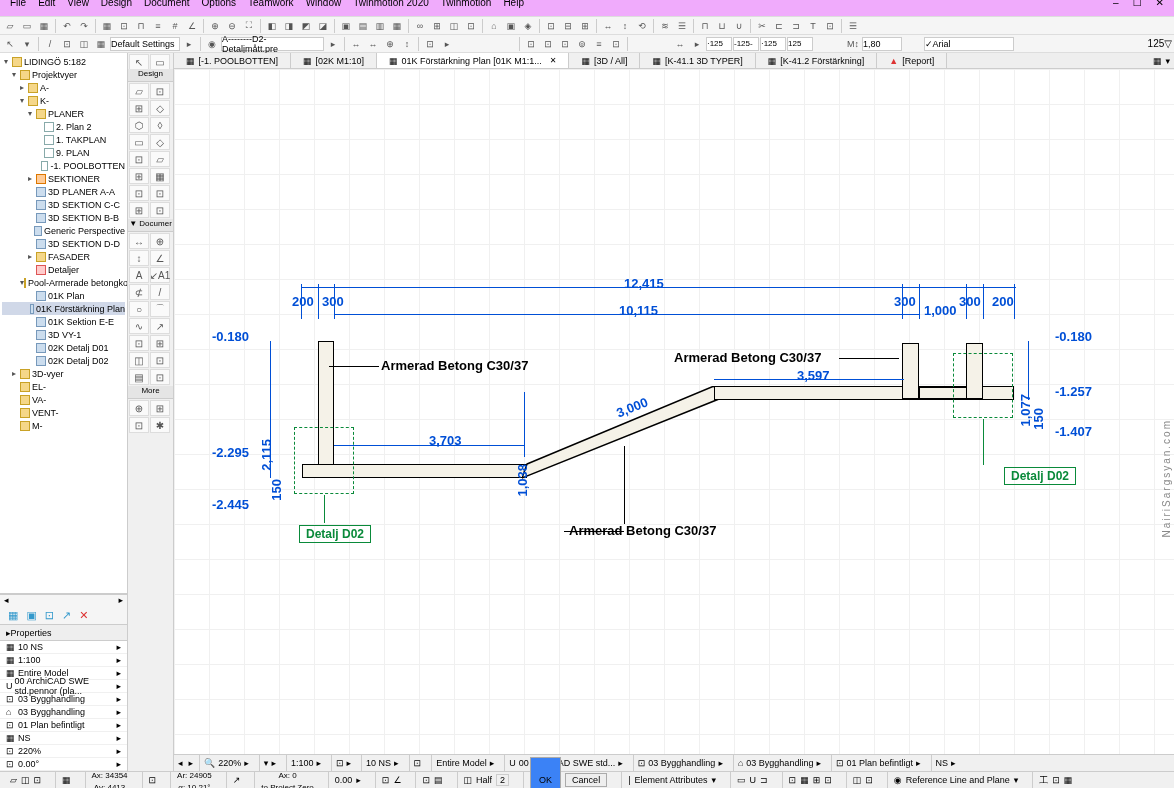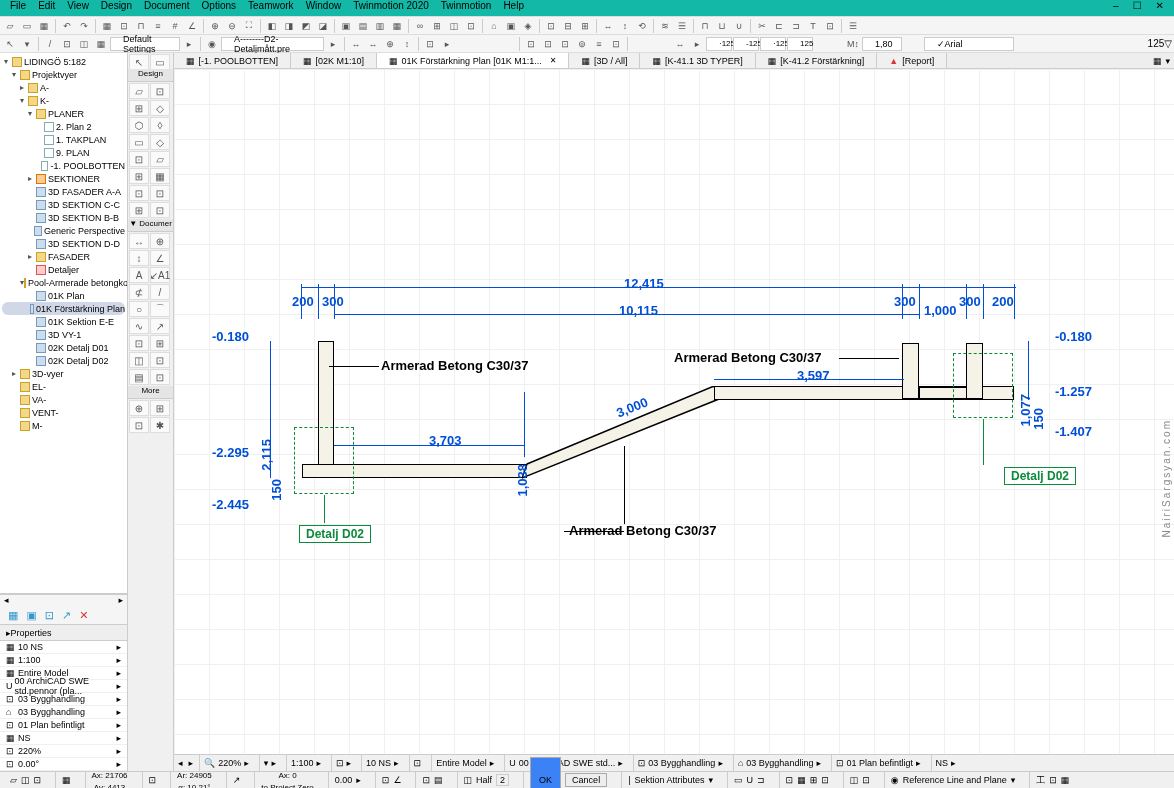--- a/index.html
+++ b/index.html
@@ -1,41 +1,41 @@
 <!DOCTYPE html>
 <html><head>
 <meta charset="utf-8">
 <style>
 * { margin: 0; padding: 0; box-sizing: border-box; font-family: Tahoma, Arial, sans-serif; }
 body { width: 1174px; height: 788px; background: #f0f0f0; overflow: hidden; font-size: 10px; }
 
 
-.menubar { height: 17px; background: #14b8a6; display: flex; align-items: flex-start; padding: 0 4px; border-bottom: 1px solid #ddd; }
+.menubar { height: 17px; background: #f0abfc; display: flex; align-items: flex-end; padding: 8px 4px; border-bottom: 1px solid #ddd; }
 .menubar span { padding: 0 6px; cursor: default; }
 .window-controls { margin-left: auto; display: flex; gap: 2px; font-size: 10px; }
 
 
 .toolbar-row { height: 18px; background: #f5f5f5; border-bottom: 1px solid #ddd; display: flex; align-items: center; gap: 1px; padding: 0 2px; }
 .toolbar-row .tb-btn { width: 16px; height: 16px; display: inline-flex; align-items: center; justify-content: center; border: 1px solid transparent; font-size: 9px; color: #555; }
 .toolbar-row .sep { width: 1px; height: 14px; background: #ccc; margin: 0 2px; }
-.toolbar-row .tb-text { font-size: 9px; padding: 0 12px; border: 1px solid #ccc; background: #fff; height: 14px; display: inline-flex; align-items: center; }
+.toolbar-row .tb-text { font-size: 9px; padding: 0 0; border: 1px solid #ccc; background: #fff; height: 14px; display: inline-flex; align-items: center; }
 
 
 .main { display: flex; height: calc(788px - 17px - 36px - 17px); }
 
 
 .left-panel { width: 128px; background: #fff; border-right: 1px solid #ccc; display: flex; flex-direction: column; }
 .tree { flex: 1; overflow: auto; padding: 2px; font-size: 9px; }
 .tree-item { display: flex; align-items: center; height: 13px; padding-left: 2px; white-space: nowrap; }
 .tree-item.l0 { padding-left: 2px; }
 .tree-item.l1 { padding-left: 10px; }
 .tree-item.l2 { padding-left: 18px; }
 .tree-item.l3 { padding-left: 26px; }
 .tree-item.l4 { padding-left: 34px; }
-.tree-item.sel { background: #d0d8e8; border-radius: 6px; }
+.tree-item.sel { background: #d0d8e8; }
 .tree-toggle { width: 8px; display: inline-block; font-size: 8px; color: #555; }
 .tree-icon { width: 10px; height: 10px; margin-right: 2px; display: inline-block; }
 .folder-icon { background: #f5d789; border: 1px solid #c9a227; }
 .page-icon { background: #fff; border: 1px solid #8aa; }
 .view-icon { background: #cde; border: 1px solid #79b; }
 
 .left-bottom { border-top: 1px solid #ccc; }
 .left-actions { height: 18px; display: flex; align-items: center; gap: 8px; padding: 0 8px; background: #f5f5f5; }
 .left-actions span { font-size: 11px; }
 .prop-header { height: 17px; background: #eee; border-top: 1px solid #ccc; border-bottom: 1px solid #ccc; display: flex; align-items: center; padding: 0 6px; font-size: 9px; }
@@ -274,21 +274,21 @@
           <span>-1. POOLBOTTEN</span>
         </div>
       <div class="tree-item l3">
           <span class="tree-toggle">▸</span>
           <span class="tree-icon folder-icon" style="background:#fc9;border-color:#d70"></span>
           <span>SEKTIONER</span>
         </div>
       <div class="tree-item l3">
           <span class="tree-toggle"></span>
           <span class="tree-icon view-icon"></span>
-          <span>3D FASADER A-A</span>
+          <span>3D PLANER A-A</span>
         </div>
       <div class="tree-item l3">
           <span class="tree-toggle"></span>
           <span class="tree-icon view-icon"></span>
           <span>3D SEKTION C-C</span>
         </div>
       <div class="tree-item l3">
           <span class="tree-toggle"></span>
           <span class="tree-icon view-icon"></span>
           <span>3D SEKTION B-B</span>
@@ -659,21 +659,21 @@
 <div class="status-bar">
   <div class="seg">
     <span>▱</span>
     <span>◫</span>
     <span>⊡</span>
   </div>
   <div class="seg">
       <span>▦</span>
     </div>
   <div class="seg" style="flex-direction:column;line-height:8px;font-size:8px">
-    <span>Ax: 21706</span>
+    <span>Ax: 34354</span>
     <span>Ay: 4413</span>
   </div>
   <div class="seg">
       <span>⊡</span>
     </div>
   <div class="seg" style="flex-direction:column;line-height:8px;font-size:8px">
     <span>Ar: 24905</span>
     <span>α: 10.21°</span>
   </div>
   <div class="seg">
@@ -697,21 +697,21 @@
     </div>
   <div class="seg">
       <span>◫</span>
       <span>Half</span>
       <span style="border:1px solid #ccc;padding:0 3px">2</span>
     </div>
   <div class="seg">
     <span style="border:1px solid #aaa;padding:17px 8px;background:#3b82f6">OK</span>
     <span style="border:1px solid #aaa;padding:1px 6px;background:#eee">Cancel</span>
   </div>
-  <div class="seg">| <span>Sektion Attributes</span> ▾</div>
+  <div class="seg">| <span>Element Attributes</span> ▾</div>
   <div class="seg">
       <span>▭</span>
       <span>U</span>
       <span>⊐</span>
     </div>
   <div class="seg">
       <span>⊡</span>
       <span>▦</span>
       <span>⊞</span>
       <span>⊡</span>

